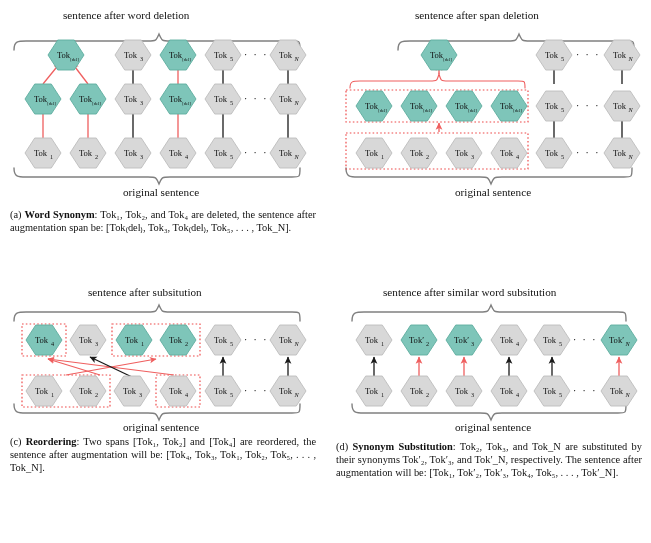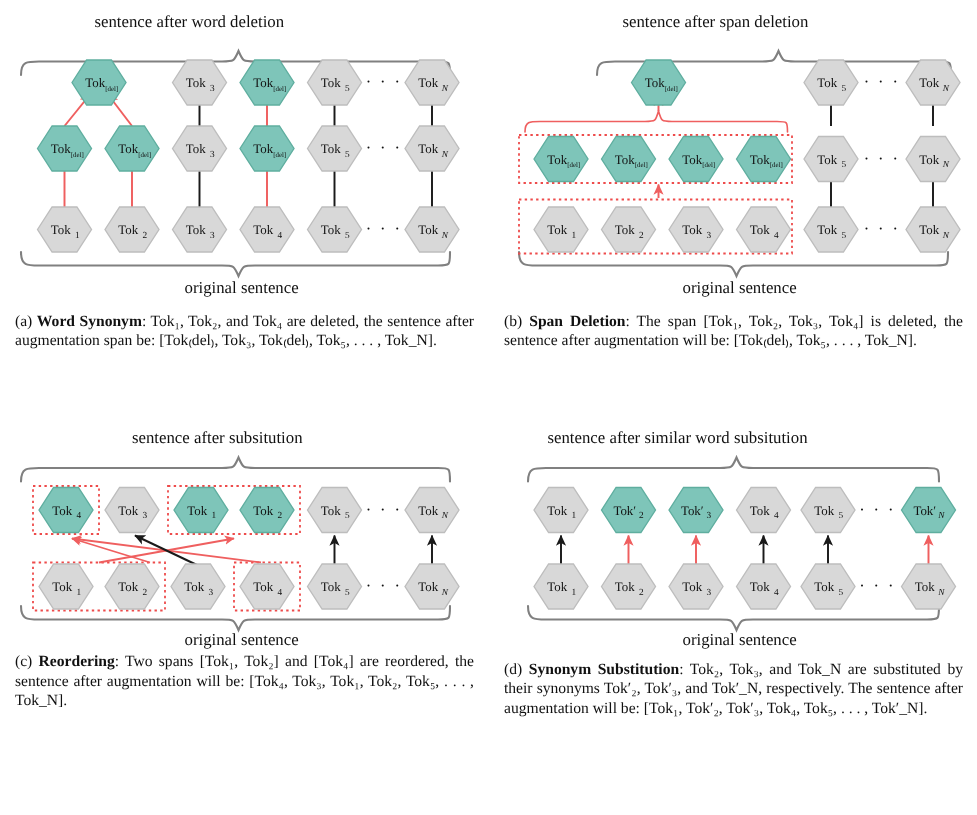--- a/index.html
+++ b/index.html
@@ -196,24 +196,20 @@
           <path d="M202,33 L211.72,18 L228.28,18 L238,33 L228.28,48 L211.72,48 Z" fill="#d8d8d8" stroke="#bdbdbd" stroke-width="0.9"></path>
           <text x="217.5" y="36" text-anchor="middle" font-family="&quot;Liberation Serif&quot;, serif" font-size="8.6" fill="#111111">Tok</text>
           <text x="228.5" y="38.6" text-anchor="middle" font-family="&quot;Liberation Serif&quot;, serif" font-size="6.2" font-style="normal" fill="#111111">5</text>
           <text x="254" y="36" text-anchor="middle" font-family="&quot;Liberation Serif&quot;, serif" font-size="11" letter-spacing="1.6" fill="#111111">· · ·</text>
           <path d="M270,33 L279.72,18 L296.28,18 L306,33 L296.28,48 L279.72,48 Z" fill="#d8d8d8" stroke="#bdbdbd" stroke-width="0.9"></path>
           <text x="285.5" y="36" text-anchor="middle" font-family="&quot;Liberation Serif&quot;, serif" font-size="8.6" fill="#111111">Tok</text>
           <text x="296.5" y="38.6" text-anchor="middle" font-family="&quot;Liberation Serif&quot;, serif" font-size="6.2" font-style="italic" fill="#111111">N</text>
         </g>
   </svg>
   </div>
-  <div class="cap" style="left:336px;top:208px;width:306px;">
-    <span class="tokspan">(b)</span>
-    <b>Span Deletion</b><span>: The span [Tok₁, Tok₂, Tok₃, Tok₄] is deleted, the sentence after augmentation will be: [Tok₍del₎, Tok₅, . . . , Tok_N].</span>
-  </div>
 
   <div class="ttl" style="left:88px;top:286px;">sentence after subsitution</div>
   <div class="fig" style="left:8px;top:299px;">
   <svg width="310" height="130" viewBox="0 0 310 130" xmlns="http://www.w3.org/2000/svg">
 
     <path d="M6,22 C6,13 10,13 18,13 L140,13 C148,13 148,13 151,6 C154,13 154,13 162,13 L284,13 C292,13 292,13 292,22" fill="none" stroke="#808080" stroke-width="1.4" stroke-linecap="round"></path>
 
     <path d="M6,105 C6,114 10,114 18,114 L140,114 C148,114 148,114 151,121 C154,114 154,114 162,114 L284,114 C292,114 292,114 292,105" fill="none" stroke="#808080" stroke-width="1.4" stroke-linecap="round"></path>
 
     <rect x="14" y="25" width="44" height="32" fill="none" stroke="#ee4b4b" stroke-width="1.2" stroke-dasharray="1.6 2.2"></rect>
@@ -271,21 +267,21 @@
           <text x="277.5" y="44" text-anchor="middle" font-family="&quot;Liberation Serif&quot;, serif" font-size="8.6" fill="#111111">Tok</text>
           <text x="288.5" y="46.6" text-anchor="middle" font-family="&quot;Liberation Serif&quot;, serif" font-size="6.2" font-style="italic" fill="#111111">N</text>
         </g>
   </svg>
   </div>
   <div class="cap" style="left:10px;top:435px;width:306px;">
     <span class="tokspan">(c)</span>
     <b>Reordering</b><span>: Two spans [Tok₁, Tok₂] and [Tok₄] are reordered, the sentence after augmentation will be: [Tok₄, Tok₃, Tok₁, Tok₂, Tok₅, . . . , Tok_N].</span>
   </div>
 
-  <div class="ttl" style="left:365px;top:286px;text-align:right;">sentence after similar word subsitution</div>
+  <div class="ttl" style="left:383px;top:286px;text-align:right;">sentence after similar word subsitution</div>
   <div class="fig" style="left:334px;top:299px;">
   <svg width="310" height="130" viewBox="0 0 310 130" xmlns="http://www.w3.org/2000/svg">
 
     <path d="M18,22 C18,13 22,13 30,13 L146,13 C154,13 154,13 157,6 C160,13 160,13 168,13 L284,13 C292,13 292,13 292,22" fill="none" stroke="#808080" stroke-width="1.4" stroke-linecap="round"></path>
 
     <path d="M18,105 C18,114 22,114 30,114 L146,114 C154,114 154,114 157,121 C160,114 160,114 168,114 L284,114 C292,114 292,114 292,105" fill="none" stroke="#808080" stroke-width="1.4" stroke-linecap="round"></path>
 
     <line x1="40" y1="78" x2="40" y2="58" stroke="#1a1a1a" stroke-width="1.3" marker-end="url(#ar-k)"></line>
     <line x1="85" y1="78" x2="85" y2="58" stroke="#ef5f5f" stroke-width="1.3" marker-end="url(#ar-r)"></line>
     <line x1="130" y1="78" x2="130" y2="58" stroke="#ef5f5f" stroke-width="1.3" marker-end="url(#ar-r)"></line>

